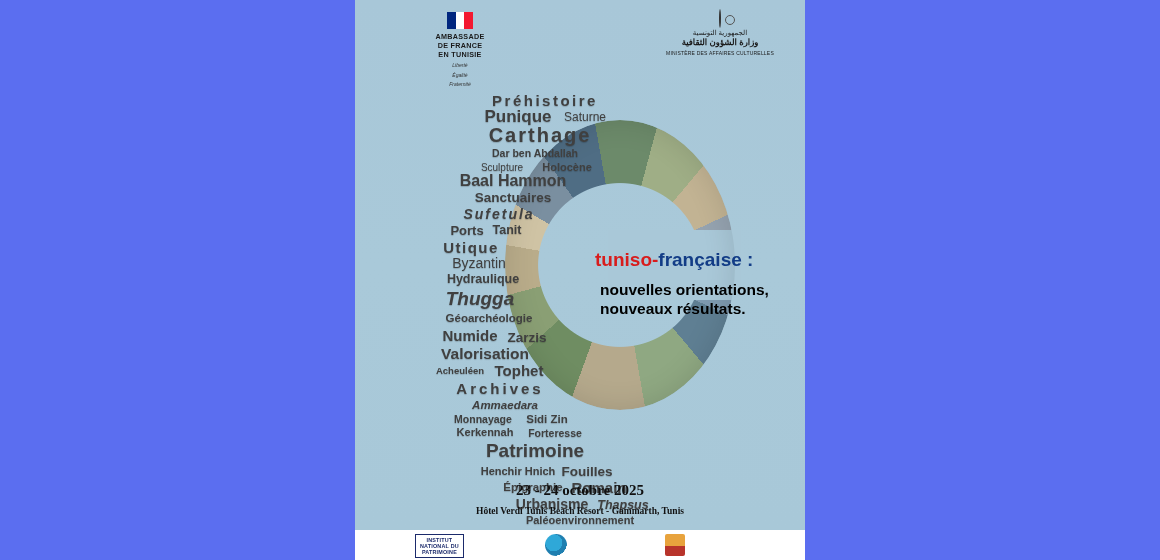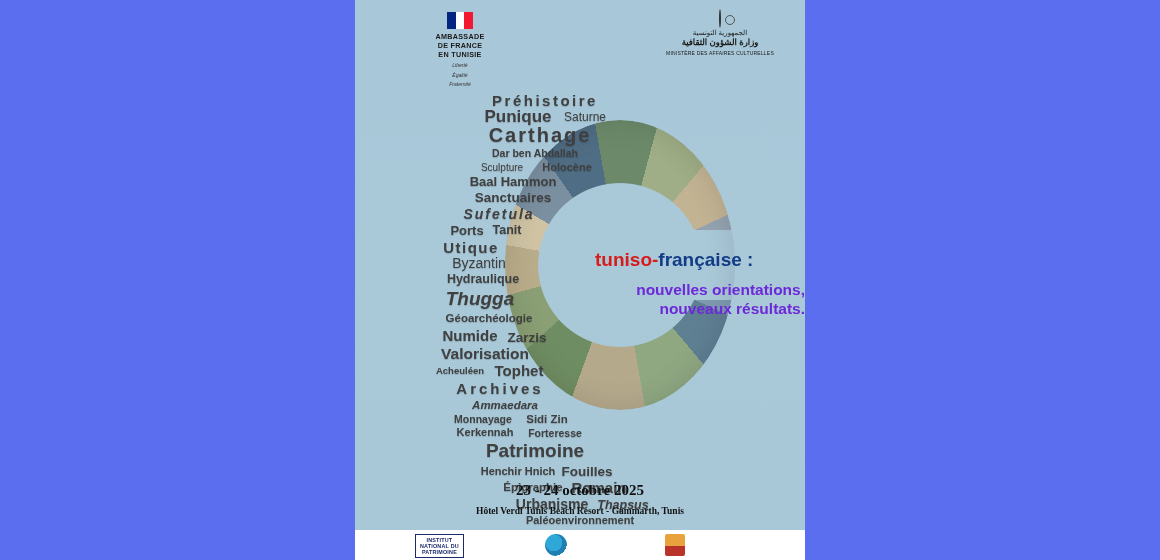--- a/index.html
+++ b/index.html
@@ -135,21 +135,21 @@
     position: absolute; left: 240px; top: 248px;
     width: 210px;
     font-weight: bold; font-size: 19px; line-height: 24px;
   }
   .title-sub .red { color: #d81c1c; }
   .title-sub .blue { color: #123c86; }
   .title-sub .colon { color: #123c86; }
   .title-res {
     position: absolute; left: 245px; top: 280px;
     width: 205px;
-    color: #6d28d9; font-weight: bold; font-size: 15.5px; line-height: 19px; text-align: right;
+    color: #000000; font-weight: bold; font-size: 15.5px; line-height: 19px;
   }
 
   
   .date-line {
     position: absolute; left: 0; top: 482px; width: 450px;
     text-align: center; color: #111; font-weight: bold; font-size: 15px;
     font-family: "Liberation Serif", serif;
   }
   .venue-line {
     position: absolute; left: 0; top: 506px; width: 450px;
@@ -214,21 +214,21 @@
     </div>
 
     <div class="cloud" id="cloud">
         <span class="w" style="left: 190px; top: 20px; font-size: 15px; font-weight: bold; font-style: normal; letter-spacing: 2.5px;">Préhistoire</span>
         <span class="w" style="left: 163px; top: 37px; font-size: 17px; font-weight: bold; font-style: normal; letter-spacing: 0px;">Punique</span>
         <span class="w" style="left: 230px; top: 37px; font-size: 12px; font-weight: normal; font-style: normal; letter-spacing: 0px;">Saturne</span>
         <span class="w" style="left: 185px; top: 55px; font-size: 20px; font-weight: bold; font-style: normal; letter-spacing: 2px;">Carthage</span>
         <span class="w" style="left: 180px; top: 73px; font-size: 10.5px; font-weight: bold; font-style: normal; letter-spacing: 0px;">Dar ben Abdallah</span>
         <span class="w" style="left: 147px; top: 87px; font-size: 10px; font-weight: normal; font-style: normal; letter-spacing: 0px;">Sculpture</span>
         <span class="w" style="left: 212px; top: 87px; font-size: 11px; font-weight: bold; font-style: normal; letter-spacing: 0px;">Holocène</span>
-        <span class="w" style="left: 158px; top: 101px; font-size: 13px; font-weight: bold; font-style: normal; letter-spacing: 0px;">Baal Hammon</span>
+        <span class="w" style="left: 158px; top: 101px; font-size: 16px; font-weight: bold; font-style: normal; letter-spacing: 0px;">Baal Hammon</span>
         <span class="w" style="left: 158px; top: 117px; font-size: 13.5px; font-weight: bold; font-style: normal; letter-spacing: 0px;">Sanctuaires</span>
         <span class="w" style="left: 144px; top: 134px; font-size: 14px; font-weight: bold; font-style: italic; letter-spacing: 2px;">Sufetula</span>
         <span class="w" style="left: 112px; top: 150px; font-size: 13px; font-weight: bold; font-style: normal; letter-spacing: 0px;">Ports</span>
         <span class="w" style="left: 152px; top: 150px; font-size: 12.5px; font-weight: bold; font-style: normal; letter-spacing: 0px;">Tanit</span>
         <span class="w" style="left: 116px; top: 167px; font-size: 15px; font-weight: bold; font-style: normal; letter-spacing: 1.5px;">Utique</span>
         <span class="w" style="left: 124px; top: 183px; font-size: 14px; font-weight: normal; font-style: normal; letter-spacing: 0px;">Byzantin</span>
         <span class="w" style="left: 128px; top: 199px; font-size: 12.5px; font-weight: bold; font-style: normal; letter-spacing: 0px;">Hydraulique</span>
         <span class="w" style="left: 125px; top: 219px; font-size: 19px; font-weight: bold; font-style: italic; letter-spacing: 0px;">Thugga</span>
         <span class="w" style="left: 134px; top: 238px; font-size: 11.5px; font-weight: bold; font-style: normal; letter-spacing: 0px;">Géoarchéologie</span>
         <span class="w" style="left: 115px; top: 255px; font-size: 15px; font-weight: bold; font-style: normal; letter-spacing: 0px; text-align: center;">Numide</span>

